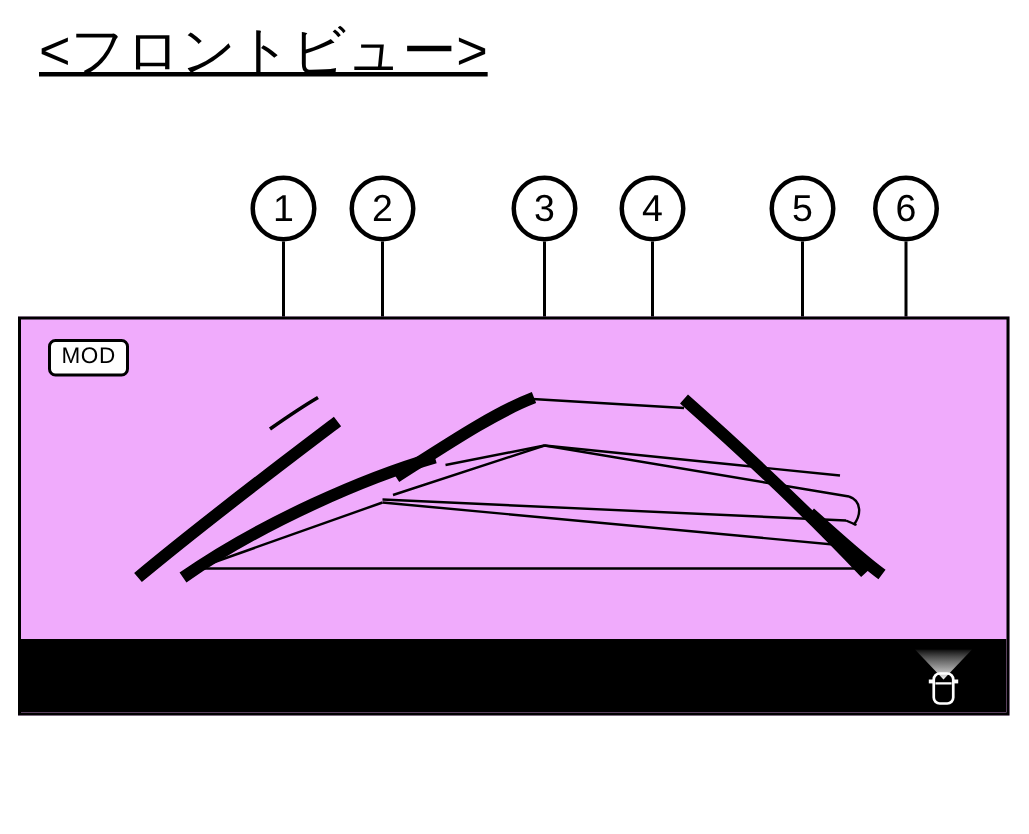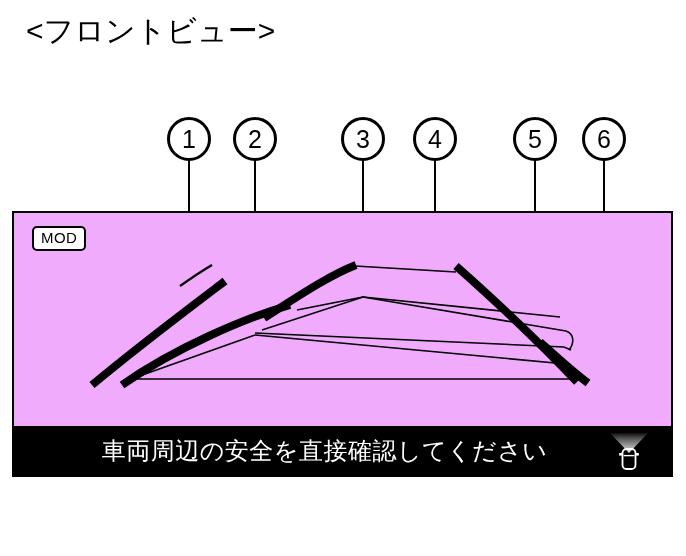--- a/index.html
+++ b/index.html
@@ -12,25 +12,26 @@
     height: 556px;
     position: relative;
     font-family: "Liberation Sans", "DejaVu Sans", sans-serif;
     overflow: hidden;
   }
 
   #page-title {
     position: absolute;
     left: 26px;
     top: 16px;
-    font-size: 30px;
+    font-size: 36px;
     letter-spacing: 0px;
     color: #000000;
     white-space: nowrap;
     line-height: 1.0;
+    text-decoration: underline;
   }
 
   
   .callout {
     position: absolute;
     width: 44px;
     height: 44px;
     margin-left: -22px;
     border: 3px solid #000;
     border-radius: 50%;
@@ -162,21 +163,20 @@
       <path d="M 108 172 C 161 135 231 105 276 92" fill="none" stroke="#000" stroke-width="8" stroke-linecap="butt"></path>
       <path d="M 250 105 C 286 82 316 62 342 52" fill="none" stroke="#000" stroke-width="8" stroke-linecap="butt"></path>
       <path d="M 166 73 C 176 66 186 59 198 52" fill="none" stroke="#000" stroke-width="2.4" stroke-linecap="butt"></path>
       <path d="M 442 53 C 486 92 531 135 563 169" fill="none" stroke="#000" stroke-width="8" stroke-linecap="butt"></path>
       <path d="M 526 129 C 544 145 559 159 574 170" fill="none" stroke="#000" stroke-width="8" stroke-linecap="butt"></path>
     </svg>
 
   <div id="mod-badge">MOD</div>
 
   <div id="warning-bar">
-    <div id="warning-text">車両周辺の安全を直接確認してください</div>
 
     <svg id="car-indicator" viewBox="0 0 48 44">
       <defs>
         <linearGradient id="coneGrad" x1="0" y1="0" x2="0" y2="1">
           <stop offset="0%" stop-color="#ffffff" stop-opacity="0.05"></stop>
           <stop offset="45%" stop-color="#dcdcdc" stop-opacity="0.55"></stop>
           <stop offset="100%" stop-color="#ffffff" stop-opacity="0.95"></stop>
         </linearGradient>
       </defs>
 

